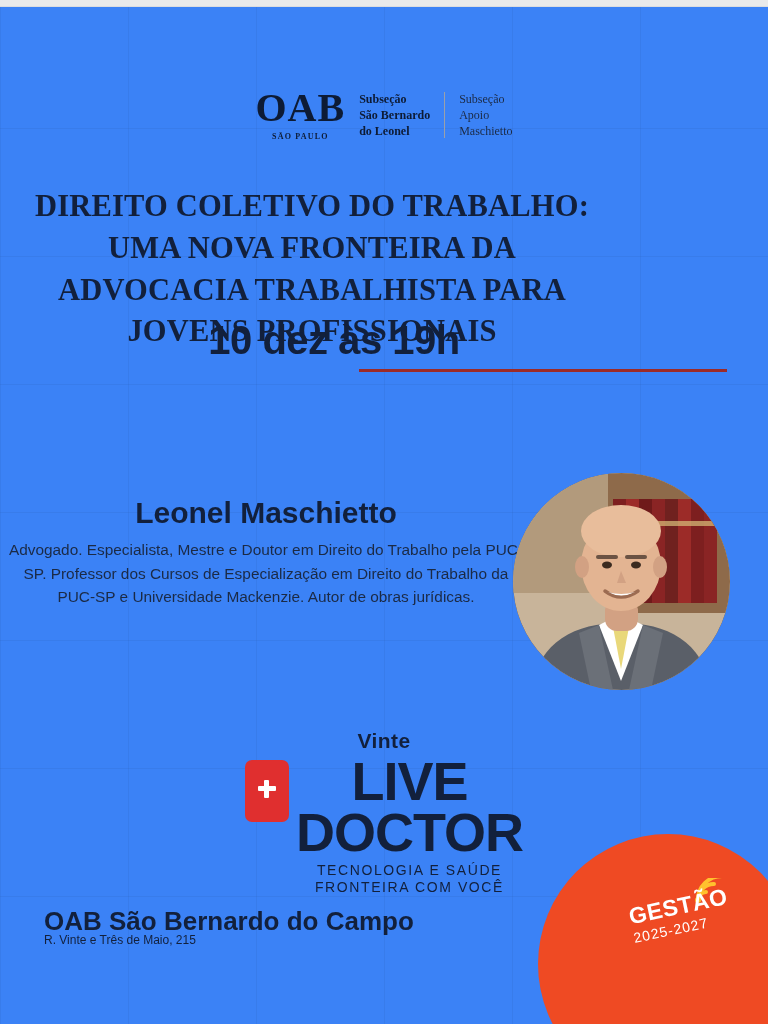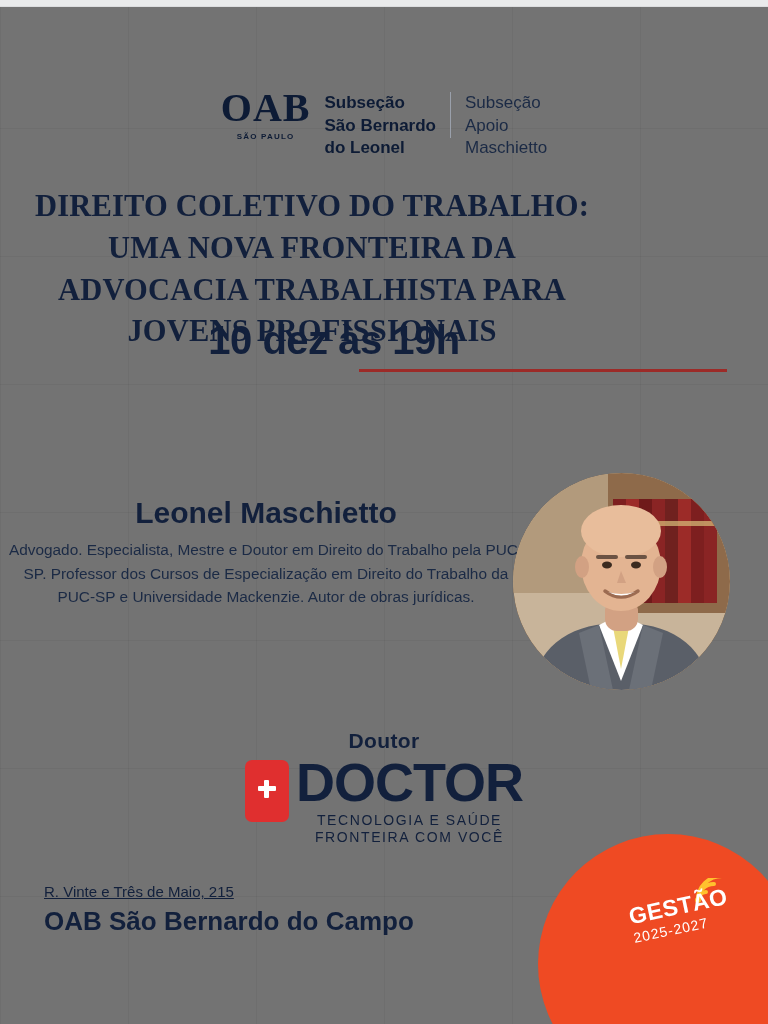--- a/index.html
+++ b/index.html
@@ -11,21 +11,21 @@
     height: 1024px;
     font-family: "Liberation Sans", sans-serif;
     background: #f2f3f4;
     overflow: hidden;
   }
 
   .poster {
     position: relative;
     width: 768px;
     height: 1024px;
-    background: #737373;
+    background: #3b82f6;
     overflow: hidden;
   }
 
   
   .grid-overlay {
     position: absolute;
     inset: 0;
     background-image:
       linear-gradient(to right, rgba(0,0,0,0.045) 1px, transparent 1px),
       linear-gradient(to bottom, rgba(0,0,0,0.045) 1px, transparent 1px);
@@ -64,27 +64,29 @@
     letter-spacing: 1px;
     color: #0d1b35;
     line-height: 1;
   }
   .oab-sub {
     font-size: 8px;
     font-weight: bold;
     letter-spacing: 1.2px;
     color: #0d1b35;
     margin-top: 4px;
+    font-family: Liberation Serif, serif;
   }
   .oab-text-block {
-    font-size: 17px;
+    font-size: 12px;
     line-height: 1.33;
     color: #0d1b35;
     font-weight: bold;
     padding-top: 4px;
+    font-family: Liberation Serif, serif;
   }
   .oab-divider {
     width: 1px;
     background: #9aa0ab;
     height: 46px;
     margin: 4px 14px 0 14px;
   }
   .oab-text-block.light {
     font-weight: normal;
     color: #1b2a45;
@@ -244,25 +246,24 @@
   .addr-title {
     position: absolute;
     top: 906px;
     left: 44px;
     font-size: 26px;
     font-weight: bold;
     color: #12203c;
   }
   .addr-line {
     position: absolute;
-    top: 883px;
+    top: 933px;
     left: 44px;
-    font-size: 15px;
-    color: #12203c;
-    text-decoration: underline;
+    font-size: 12px;
+    color: #12203c;
   }
 
   
   .deco-orange {
     position: absolute;
     right: -30px;
     bottom: -70px;
     width: 260px;
     height: 260px;
     border-radius: 50%;
@@ -382,24 +383,25 @@
         <ellipse cx="123" cy="92" rx="5" ry="3.4" fill="#3b2b20"></ellipse>
 
         <path d="M108 98 L104 110 L113 110 Z" fill="#d2a183"></path>
 
         <path d="M92 118 Q108 130 125 118" stroke="#9c6b51" stroke-width="3.5" fill="none" stroke-linecap="round"></path>
         <path d="M95 119 Q108 126 122 119 Q108 123 95 119 Z" fill="#ffffff"></path>
       </g>
     </svg>
   </div>
 
-  <div class="apoio">Doutor</div>
+  <div class="apoio">Vinte</div>
   <div class="sponsor">
     <div class="sponsor-phone"></div>
     <div class="sponsor-words">
+      <div class="sponsor-live">LIVE</div>
       <div class="sponsor-doctor">DOCTOR</div>
       <div class="sponsor-tag">
         <div>TECNOLOGIA E SAÚDE</div>
         <div>FRONTEIRA COM VOCÊ</div>
       </div>
     </div>
   </div>
 
   <div class="addr-title">OAB São Bernardo do Campo</div>
   <div class="addr-line">R. Vinte e Três de Maio, 215</div>

